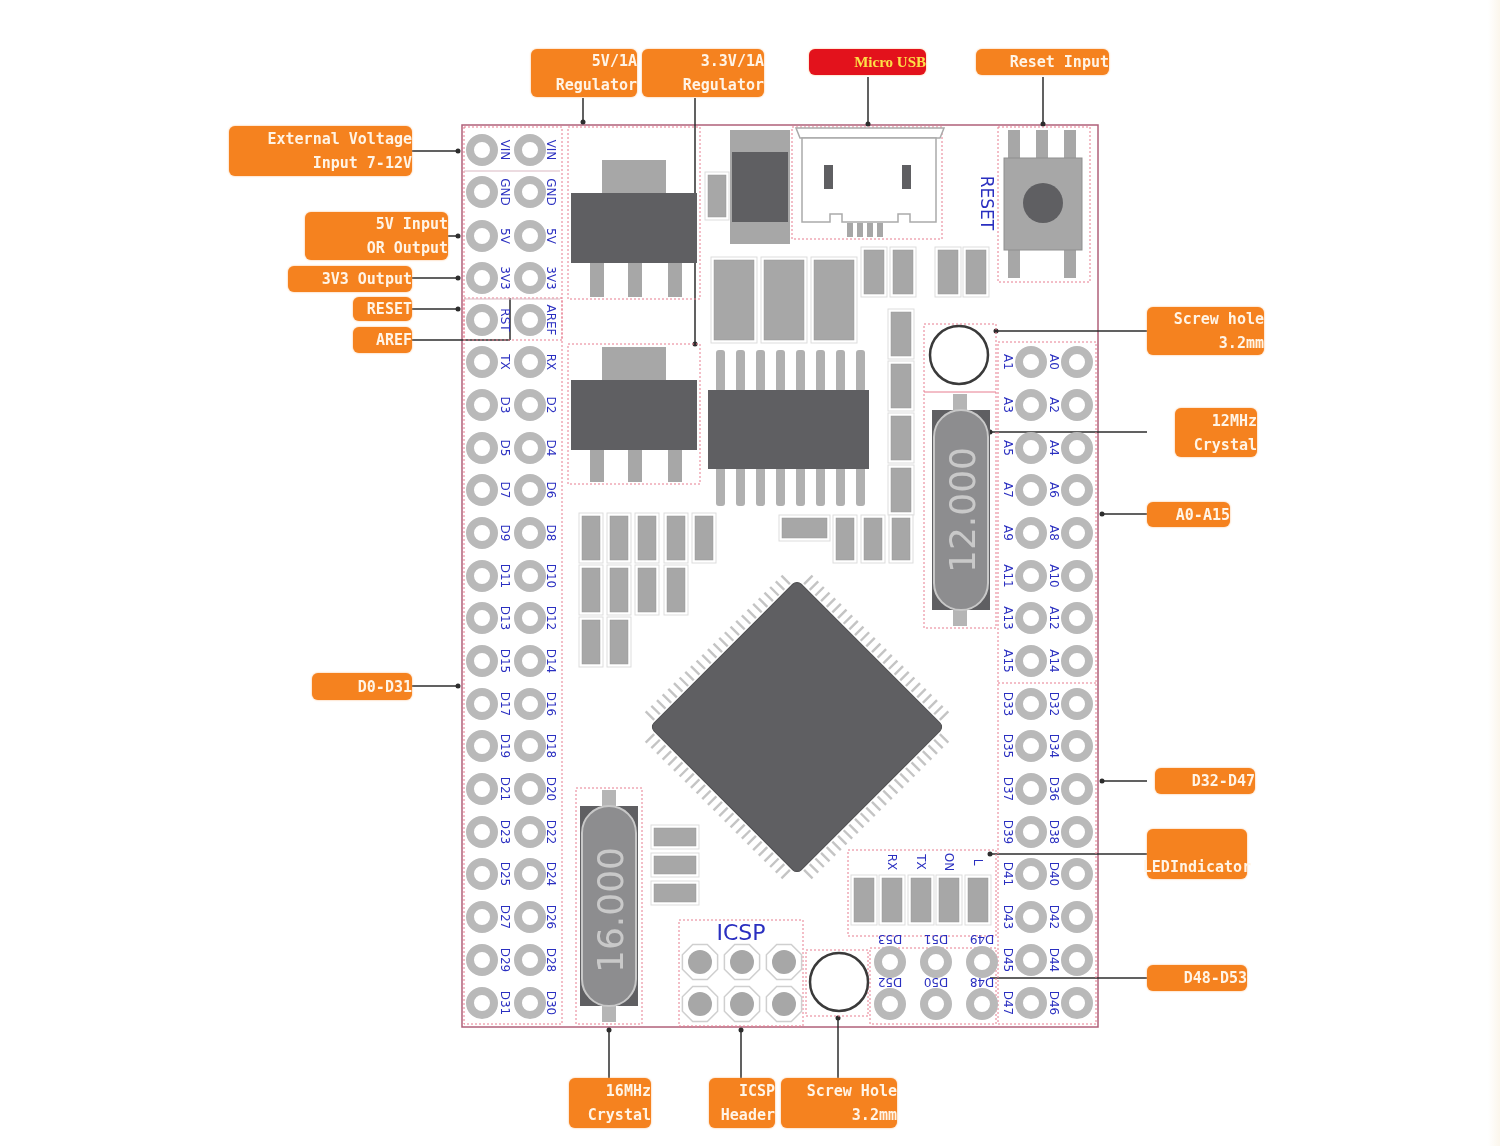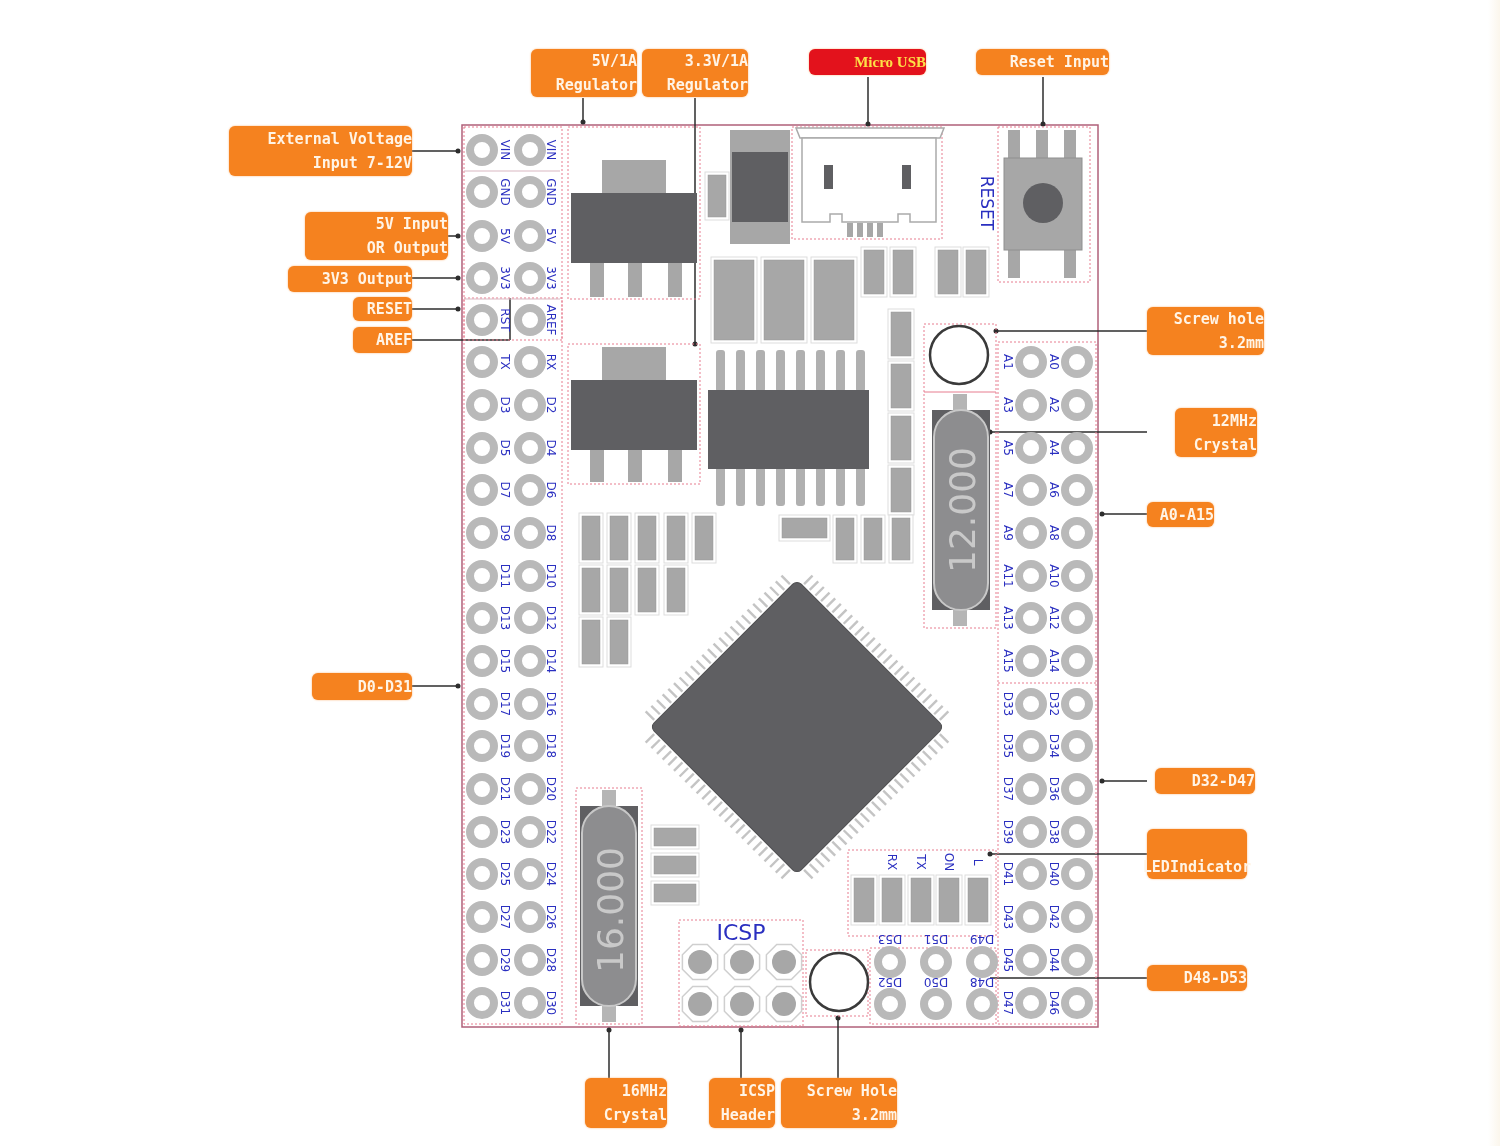--- a/index.html
+++ b/index.html
@@ -481,31 +481,31 @@
       <text x="741" y="932" font-size="22" fill="#2a2fc0" font-family="DejaVu Sans, sans-serif" text-anchor="middle" dominant-baseline="central" transform="rotate(0 741 932)">ICSP</text>
       <text x="892" y="862" font-size="12" fill="#2a2fc0" font-family="DejaVu Sans, sans-serif" text-anchor="middle" dominant-baseline="central" transform="rotate(90 892 862)">RX</text>
       <text x="921" y="862" font-size="12" fill="#2a2fc0" font-family="DejaVu Sans, sans-serif" text-anchor="middle" dominant-baseline="central" transform="rotate(90 921 862)">TX</text>
       <text x="949" y="862" font-size="12" fill="#2a2fc0" font-family="DejaVu Sans, sans-serif" text-anchor="middle" dominant-baseline="central" transform="rotate(90 949 862)">ON</text>
       <text x="978" y="862" font-size="12" fill="#2a2fc0" font-family="DejaVu Sans, sans-serif" text-anchor="middle" dominant-baseline="central" transform="rotate(90 978 862)">L</text>
     </g>
 </svg>
 
 <div id="callouts">
     <div class="callout" style="left: 531px; top: 49px; width: 106px; height: 48px; flex-direction: column;"><span>5V/1A</span><span>Regulator</span></div>
-    <div class="callout" style="left: 642px; top: 49px; width: 106px; height: 48px; flex-direction: column;"><span>3.3V/1A</span><span>Regulator</span></div>
+    <div class="callout" style="left: 642px; top: 49px; width: 106px; height: 48px; flex-direction: column; padding-left: 16px;"><span>3.3V/1A</span><span>Regulator</span></div>
     <div class="callout red" style="left: 809px; top: 49px; width: 117px; height: 26px; flex-direction: column;"><span>Micro USB</span></div>
     <div class="callout" style="left: 976px; top: 49px; width: 133px; height: 26px; flex-direction: column;"><span>Reset Input</span></div>
     <div class="callout" style="left: 229px; top: 126px; width: 183px; height: 50px; flex-direction: column;"><span>External Voltage</span><span>Input 7-12V</span></div>
     <div class="callout" style="left: 305px; top: 212px; width: 107px; height: 48px; flex-direction: column; padding-left: 36px;"><span>5V Input</span><span>OR Output</span></div>
     <div class="callout" style="left: 288px; top: 266px; width: 124px; height: 26px; flex-direction: column;"><span>3V3 Output</span></div>
     <div class="callout" style="left: 353px; top: 297px; width: 59px; height: 24px; flex-direction: column;"><span>RESET</span></div>
     <div class="callout" style="left: 353px; top: 327px; width: 59px; height: 26px; flex-direction: column;"><span>AREF</span></div>
     <div class="callout" style="left: 312px; top: 673px; width: 100px; height: 27px; flex-direction: column;"><span>D0-D31</span></div>
     <div class="callout" style="left: 1147px; top: 307px; width: 117px; height: 48px; flex-direction: column;"><span>Screw hole</span><span>3.2mm</span></div>
     <div class="callout" style="left: 1147px; top: 408px; width: 82px; height: 49px; flex-direction: column; margin-left: 28px;"><span>12MHz</span><span>Crystal</span></div>
-    <div class="callout" style="left: 1147px; top: 502px; width: 67px; height: 25px; flex-direction: column;"><span>A0-A15</span></div>
+    <div class="callout" style="left: 1147px; top: 502px; width: 67px; height: 25px; flex-direction: column; padding-left: 16px;"><span>A0-A15</span></div>
     <div class="callout" style="left: 1147px; top: 768px; width: 100px; height: 26px; flex-direction: column; margin-left: 8px;"><span>D32-D47</span></div>
     <div class="callout" style="left: 1147px; top: 829px; width: 100px; height: 50px; flex-direction: row;"><span>LED</span><span>Indicator</span></div>
     <div class="callout" style="left: 1147px; top: 965px; width: 100px; height: 26px; flex-direction: column;"><span>D48-D53</span></div>
-    <div class="callout" style="left: 569px; top: 1078px; width: 82px; height: 50px; flex-direction: column; margin-left: 16px;"><span>16MHz</span><span>Crystal</span></div>
+    <div class="callout" style="left: 569px; top: 1078px; width: 82px; height: 50px; flex-direction: column;"><span>16MHz</span><span>Crystal</span></div>
     <div class="callout" style="left: 709px; top: 1078px; width: 66px; height: 50px; flex-direction: column;"><span>ICSP</span><span>Header</span></div>
     <div class="callout" style="left: 781px; top: 1078px; width: 116px; height: 50px; flex-direction: column;"><span>Screw Hole</span><span>3.2mm</span></div>
   </div>
 
 </body></html>

